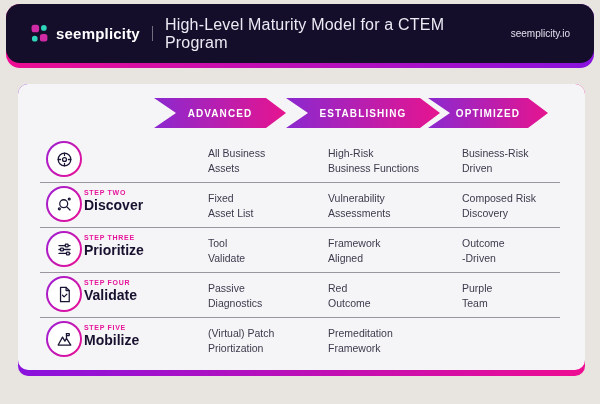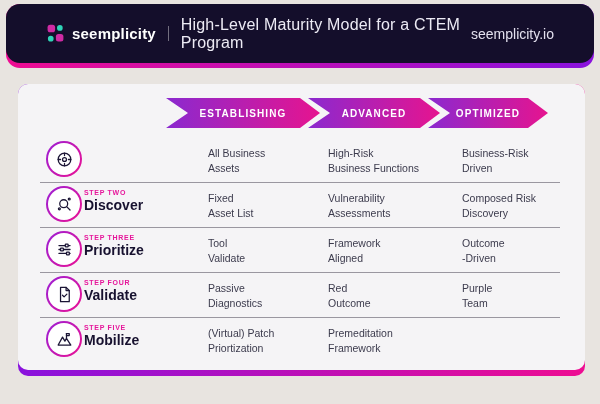--- a/index.html
+++ b/index.html
@@ -11,27 +11,27 @@
   
   .header-wrap{
     position:absolute;left:6px;top:4px;width:588px;height:64px;
     border-radius:14px;
     background:linear-gradient(90deg,#ee0d92,#8912dd);
   }
   .header-inner{
     position:absolute;left:0;right:0;top:0;bottom:5px;
     background:#140e2b;border-radius:14px;
     display:flex;align-items:center;
-    padding:0 40px;box-sizing:border-box;
+    padding:0 24px;box-sizing:border-box;
   }
   .logo-mark svg{display:block;}
   .brand{color:#ffffff;font-size:15px;font-weight:bold;margin-left:7px;letter-spacing:.2px;}
   .hdr-divider{width:1px;height:15px;background:rgba(255,255,255,.4);margin:0 12px;}
   .hdr-title{color:#eceaf4;font-size:16px;letter-spacing:.2px;}
-  .hdr-site{margin-left:auto;color:#e3e0ee;font-size:14px;}
+  .hdr-site{margin-left:auto;color:#e3e0ee;font-size:10px;}
   
   .card-wrap{
     position:absolute;left:18px;top:84px;width:567px;height:292px;
     border-radius:10px;
     background:linear-gradient(90deg,#8912dd,#ee0d92);
   }
   .card-inner{
     position:absolute;left:0;right:0;top:0;bottom:6px;
     background:#f5f4f6;border-radius:10px;
   }
@@ -88,22 +88,22 @@
     <span class="hdr-divider"></span>
     <span class="hdr-title">High-Level Maturity Model for a CTEM Program</span>
     <span class="hdr-site">seemplicity.io</span>
   </div>
 </div>
 
 <div class="card-wrap">
   <div class="card-inner">
 
     <div class="arrows">
+      <div class="arrow a2">ADVANCED</div>
       <div class="arrow a1">ESTABLISHING</div>
-      <div class="arrow a2">ADVANCED</div>
       <div class="arrow a3">OPTIMIZED</div>
     </div>
 
     <div class="rows">
 
       <div class="mrow">
         <div class="step-icon">
           <svg viewBox="0 0 24 24">
             <circle cx="12" cy="12" r="8"></circle>
             <circle cx="12" cy="12" r="2.5"></circle>

